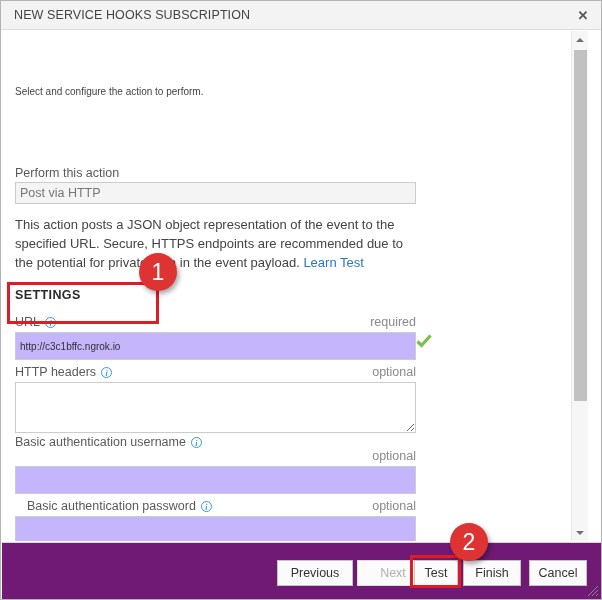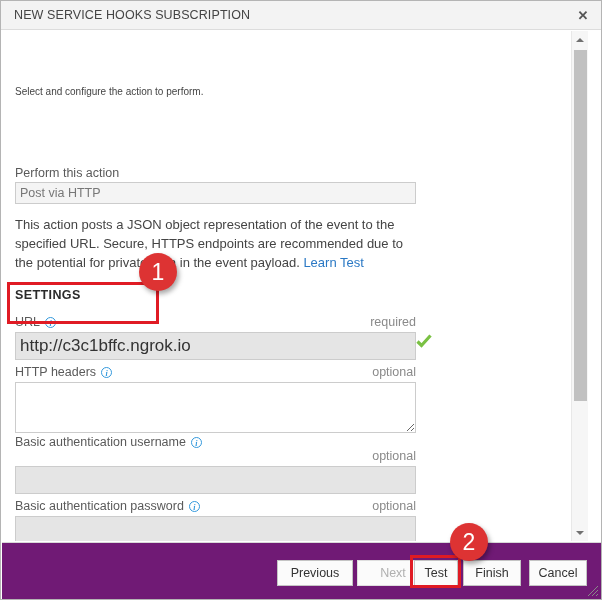--- a/index.html
+++ b/index.html
@@ -152,22 +152,22 @@
     font-size: 12.5px;
     color: #8a8a8a;
   }
   .row-input {
     position: absolute;
     left: 13px;
     width: 401px;
     height: 21px;
     box-sizing: border-box;
     border: 1px solid #cccccc;
-    background: #e5e5e5;
-    font-size: 17px;
+    background: #c4b5fd;
+    font-size: 10px;
     font-family: "Liberation Sans", sans-serif;
     color: #333333;
     padding: 13px 4px;
     line-height: 19px;
     outline: none;
   }
   .row-textarea {
     position: absolute;
     left: 13px;
     width: 401px;
@@ -361,21 +361,21 @@
     </div>
     <div class="row-req" style="top:334px;">optional</div>
     <textarea class="row-textarea" style="top: 351px; height: 51px;"></textarea>
 
     <div class="row-label" style="top:404px;">
       <span>Basic authentication username</span><span class="info-icon">i</span>
     </div>
     <div class="row-req" style="top:418px;">optional</div>
     <input class="row-input" type="text" style="top: 435px;" value="">
 
-    <div class="row-label" style="top:468px;">
+    <div class="row-label" style="top:468px;margin-left:12px;">
       <span>Basic authentication password</span><span class="info-icon">i</span>
     </div>
     <div class="row-req" style="top:468px;">optional</div>
     <input class="row-input" type="password" style="top: 485px;" value="">
 
   </div>
 
   <div class="scrollbar">
     <div class="sb-arrow up">
       <div class="sb-tri up"></div>

